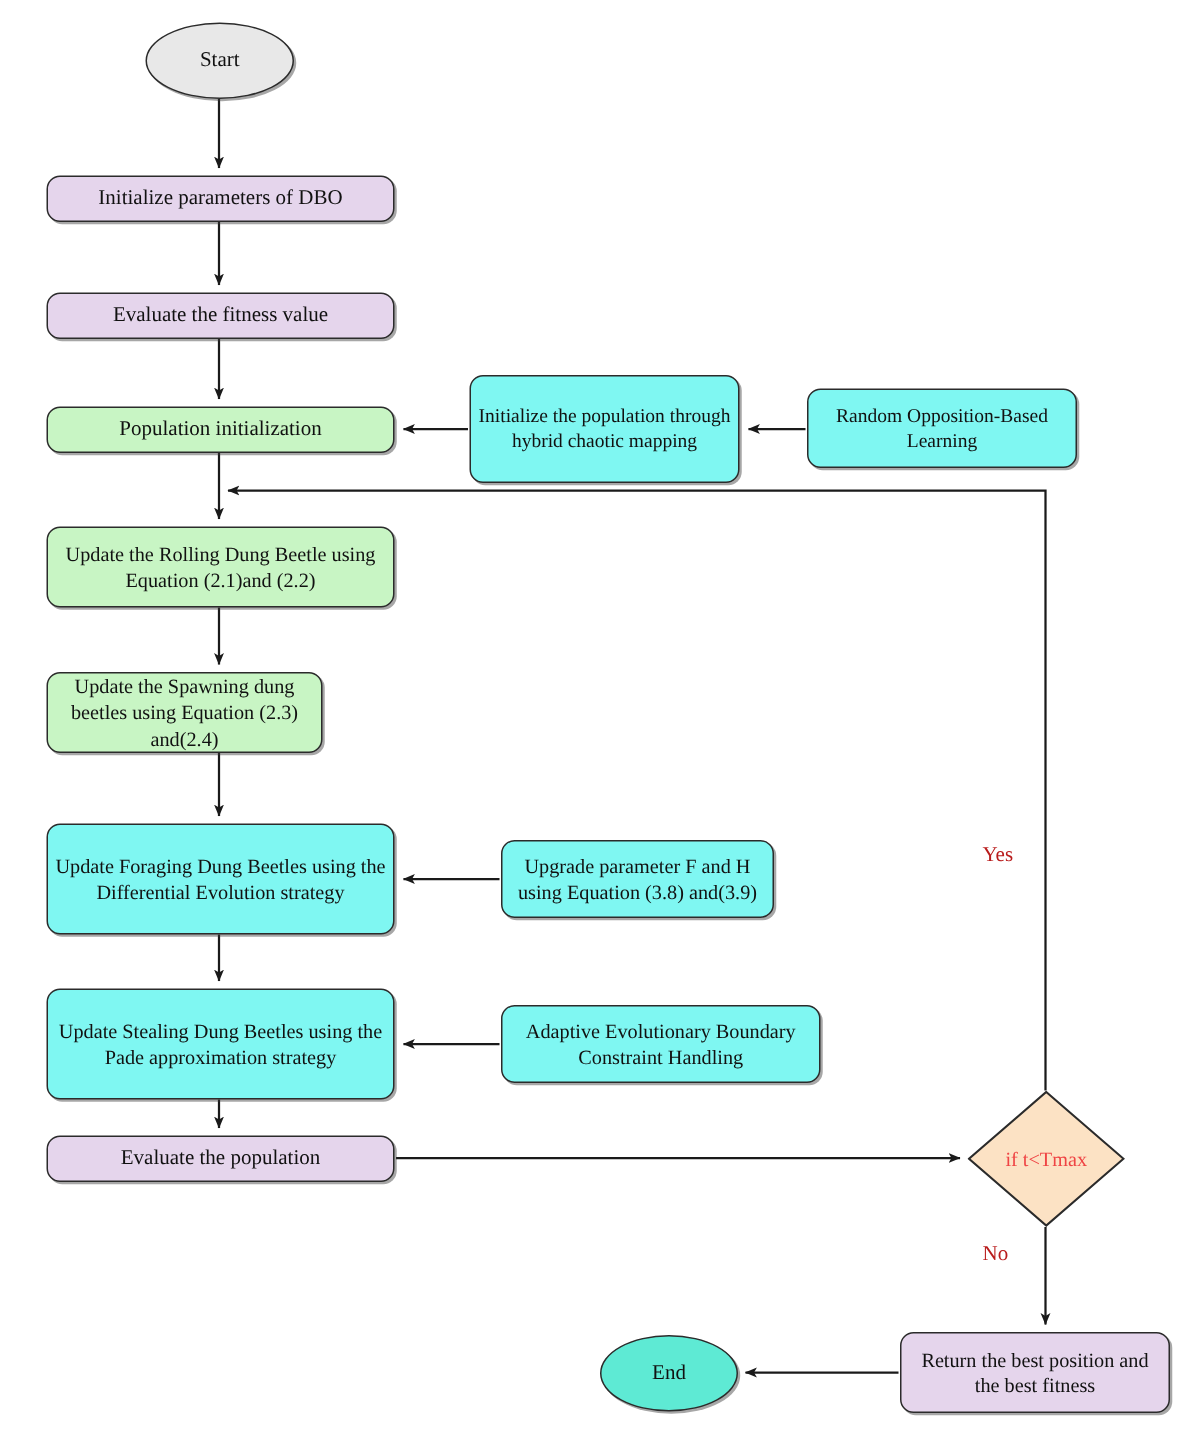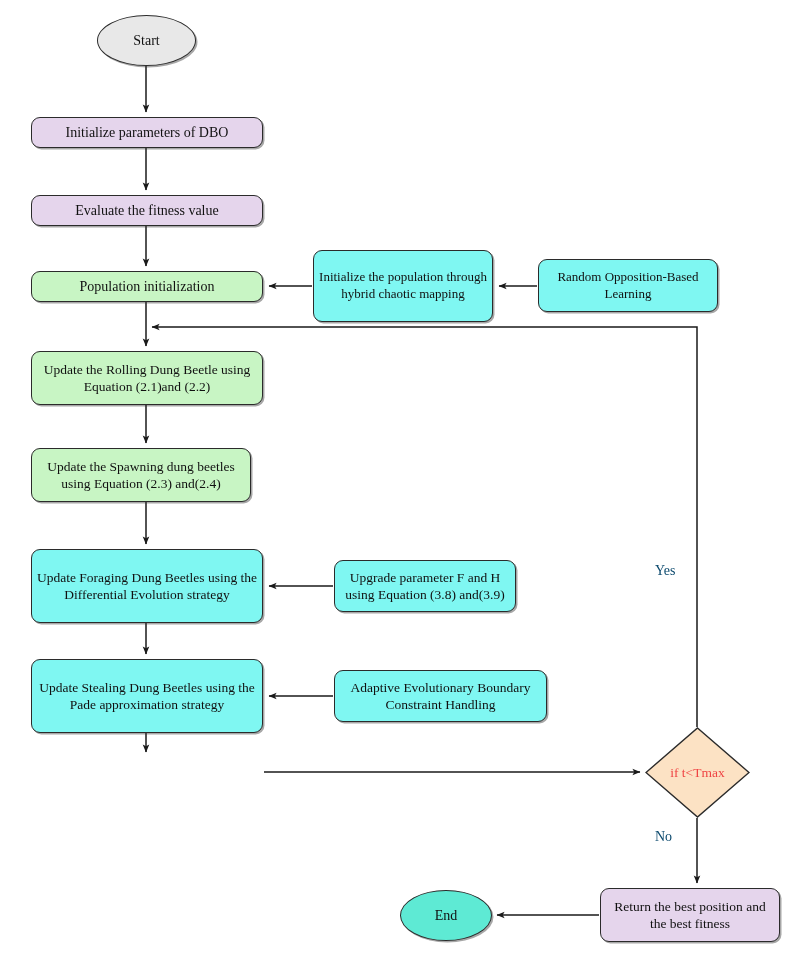--- a/index.html
+++ b/index.html
@@ -35,21 +35,21 @@
     display:flex;align-items:center;justify-content:center;
   }
   .diamond-shape{
     position:absolute;left:0;top:0;width:100%;height:100%;
   }
   .diamond-label{
     position:relative;z-index:2;text-align:center;color:#ef4444;
   }
 
   .edge-label{
-    position:absolute;z-index:4;color:#0c4a6e;
+    position:absolute;z-index:4;color:#b91c1c;
     font-family:"Liberation Serif", serif;
     white-space:nowrap;
   }
 </style>
 </head>
 <body>
 
 <div id="canvas">
 
   <svg class="edges" viewBox="0 0 799 968">
@@ -115,40 +115,43 @@
   </div>
 
   <div class="node proc" style="left:538px;top:259px;width:180px;height:53px;background:#7FF7F2;font-size:13px;">
     <span class="lbl">Random Opposition-Based Learning</span>
   </div>
 
   <div class="node proc" style="left:31px;top:351px;width:232px;height:54px;background:#C8F5C4;font-size:13.5px;">
     <span class="lbl">Update the Rolling Dung Beetle using Equation (2.1)and (2.2)</span>
   </div>
 
-  <div class="node proc" style="left:31px;top:448px;width:220px;height:54px;background:#C8F5C4;font-size:13.5px;">
+  <div class="node proc" style="left:31px;top:448px;width:184px;height:54px;background:#C8F5C4;font-size:13.5px;">
     <span class="lbl">Update the Spawning dung beetles using Equation (2.3) and(2.4)</span>
   </div>
 
   <div class="node proc" style="left:31px;top:549px;width:232px;height:74px;background:#7FF7F2;font-size:13.5px;">
     <span class="lbl">Update Foraging Dung Beetles using the Differential Evolution strategy</span>
   </div>
 
   <div class="node proc" style="left:334px;top:560px;width:182px;height:52px;background:#7FF7F2;font-size:13.5px;">
     <span class="lbl">Upgrade parameter F and H using Equation (3.8) and(3.9)</span>
   </div>
 
   <div class="node proc" style="left:31px;top:659px;width:232px;height:74px;background:#7FF7F2;font-size:13.5px;">
     <span class="lbl">Update Stealing Dung Beetles using the Pade approximation strategy</span>
   </div>
 
   <div class="node proc" style="left:334px;top:670px;width:213px;height:52px;background:#7FF7F2;font-size:13.5px;">
     <span class="lbl">Adaptive Evolutionary Boundary Constraint Handling</span>
   </div>
 
+  <div class="node proc" style="left:31px;top:757px;width:232px;height:31px;background:#E5D5EC;font-size:14px;">
+    <span class="lbl">Evaluate the population</span>
+  </div>
 
   <div class="diamond-wrap" style="left:645px;top:727px;width:105px;height:91px;">
     <svg class="diamond-shape" viewBox="0 0 105 91" preserveAspectRatio="none">
       <polygon points="52.5,1 104,45.5 52.5,90 1,45.5" fill="#FCE2C4" stroke="#2B2B2B" stroke-width="1.4"></polygon>
     </svg>
     <span class="diamond-label" style="font-size:13.5px;">if t&lt;Tmax</span>
   </div>
 
   <div class="node proc" style="left:600px;top:888px;width:180px;height:54px;background:#E5D5EC;font-size:13.5px;">
     <span class="lbl">Return the best position and the best fitness</span>

